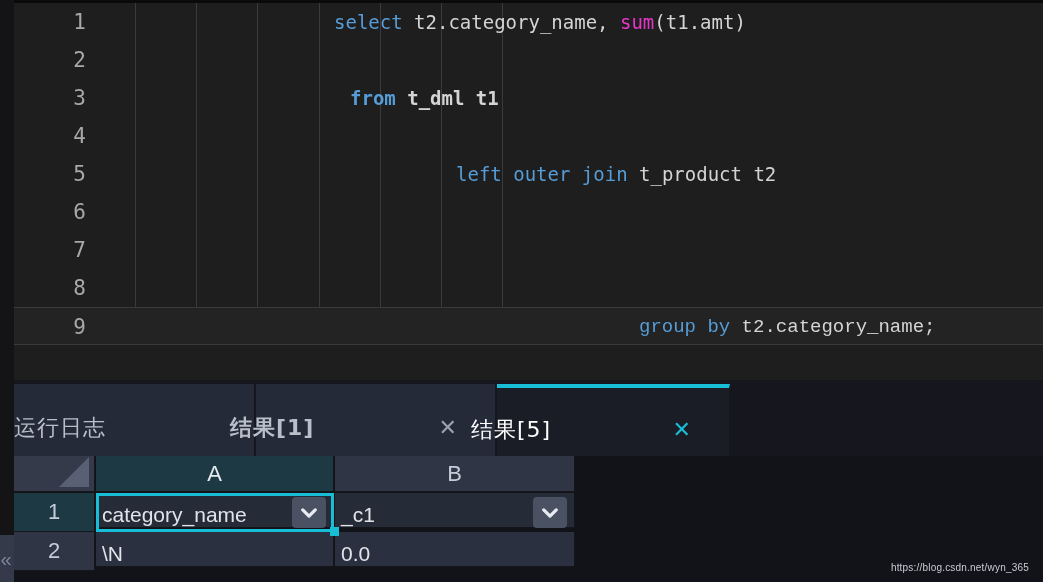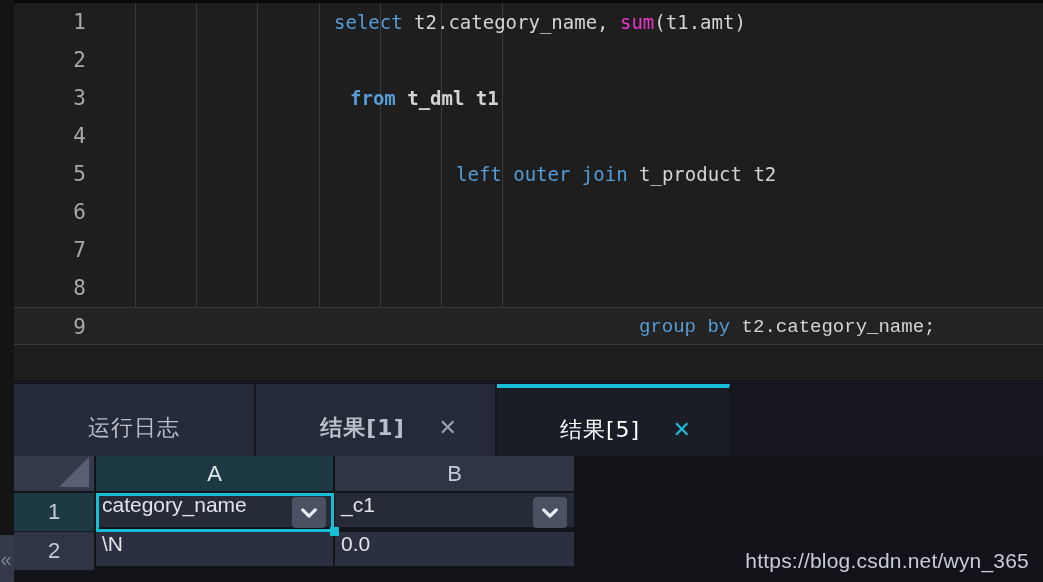--- a/index.html
+++ b/index.html
@@ -108,21 +108,20 @@
     left: 14px; top: 4px;
     width: 1029px; height: 72px;
   }
   .tab {
     position: absolute;
     top: 0;
     height: 88px;
     box-sizing: border-box;
     display: flex;
     align-items: center;
-    justify-content: center;
     cursor: default;
   }
   .tab.inactive {
     background: #242a38;
     border-right: 1px solid #16171e;
   }
   .tab.active {
     background: #1a1d26;
     border-top: 4px solid #18bdd6;
     border-right: 1px solid #16171e;
@@ -212,21 +211,21 @@
   }
   .row-head.selected { background: #1d3a44; }
   .cell {
     position: absolute;
     height: 35px;
     box-sizing: border-box;
     background: #262b38;
     border-right: 1px solid #15161c;
     border-bottom: 1px solid #15161c;
     display: flex;
-    align-items: flex-start;
+    align-items: flex-end;
     padding-left: 6px;
     font-family: "Liberation Sans", sans-serif;
     font-size: 21px;
     color: #e0e4ea;
     overflow: hidden;
     white-space: nowrap;
   }
   .cell.row2 { background: #2b3040; }
   .cell-sel-box {
     position: absolute;
@@ -264,21 +263,21 @@
     font-size: 20px;
     color: #7e8597;
     line-height: 1;
     margin-left: -2px;
   }
   .watermark {
     position: absolute;
     right: 14px;
     bottom: 9px;
     font-family: "Liberation Sans", sans-serif;
-    font-size: 21px;
+    font-size: 10px;
     color: #c9ccd2;
     letter-spacing: 0.2px;
   }
 </style>
 </head>
 <body>
 
 <div id="app">
 
   <div id="editor">

